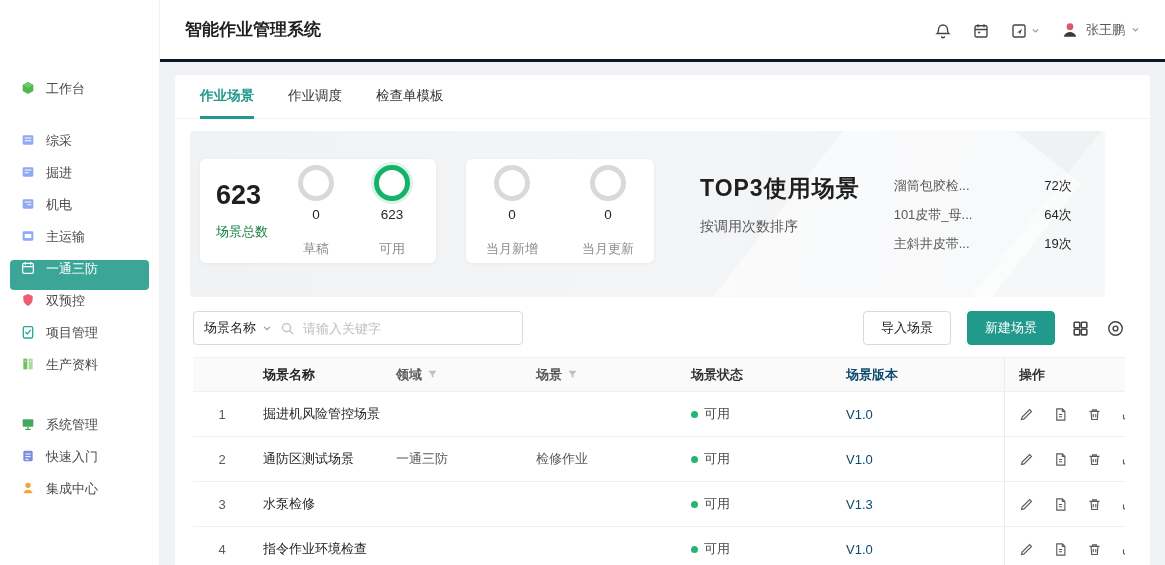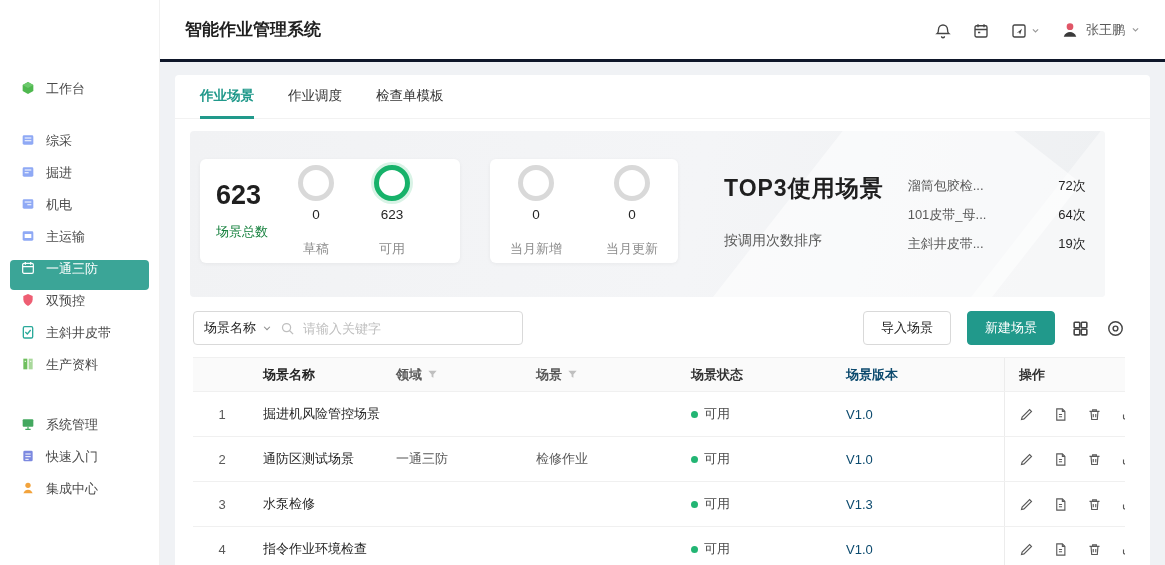--- a/index.html
+++ b/index.html
@@ -36,33 +36,33 @@
   
   .banner{position:relative;margin:12px 45px 0 15px;height:166px;border-radius:4px;overflow:hidden;
     background:linear-gradient(100deg,#f1f2f4 0%,#f4f5f7 55%,#eef0f2 100%)}
   .banner::before{content:"";position:absolute;right:130px;top:-60px;width:220px;height:420px;
     background:rgba(255,255,255,.55);transform:rotate(38deg)}
   .banner::after{content:"";position:absolute;right:-60px;top:-60px;width:160px;height:420px;
     background:rgba(255,255,255,.45);transform:rotate(38deg)}
   .banner-inner{position:relative;z-index:1;display:flex;align-items:flex-start;padding:28px 0 0 10px;gap:30px}
   .stat-card{background:#fff;border-radius:6px;box-shadow:0 1px 4px rgba(0,0,0,.05);height:104px;
     display:flex;align-items:center}
-  .card-total{width:260px;padding:0 16px;gap:20px}
+  .card-total{width:236px;padding:0 16px;gap:20px}
   .card-month{width:188px;padding:0 18px;justify-content:space-between}
   .big-num{font-size:27px;font-weight:bold;color:#1f1f1f;line-height:1.1}
   .big-label{color:#15803d;margin-top:12px}
   .ring-block{display:flex;flex-direction:column;align-items:center;width:56px}
   .ring{width:36px;height:36px;border-radius:50%;border:5px solid #d9d9d9;background:#fff}
   .ring.green{border-color:#17b26a;box-shadow:0 0 0 3px #d9f3e6}
   .ring-val{margin-top:6px;color:#262626;font-size:13.5px}
   .ring-label{margin-top:18px;color:#8c8c8c}
 
-  .top3{display:flex;gap:24px;padding-top:14px;margin-left:16px}
+  .top3{display:flex;gap:34px;padding-top:14px;margin-left:16px}
   .top3-title{font-size:23px;font-weight:bold;color:#1f1f1f;letter-spacing:1px}
-  .top3-sub{font-size:14px;color:#595959;margin-top:28px}
+  .top3-sub{font-size:14px;color:#595959;margin-top:14px}
   .top3-list{width:178px;padding-top:4px}
   .top3-item{display:flex;justify-content:space-between;margin-bottom:11px}
   .top3-name{color:#595959}
   .top3-count{color:#262626}
 
   
   .toolbar{display:flex;justify-content:space-between;align-items:center;margin:14px 25px 0 18px}
   .search-box{width:330px;height:34px;border:1px solid #d9d9d9;border-radius:4px;background:#fff;
     display:flex;align-items:center;padding:0 10px;gap:8px}
   .search-select{display:flex;align-items:center;gap:6px;cursor:pointer;color:#262626;flex-shrink:0}
@@ -165,21 +165,21 @@
       </span>
       <span>双预控</span>
     </div>
     <div class="side-item">
       <span class="sicon">
         <svg viewBox="0 0 24 24">
             <rect x="5" y="4" width="14" height="17" rx="2" fill="none" stroke="#2aa99a" stroke-width="2"></rect>
             <path d="M8 12l3 3 5-6" fill="none" stroke="#2aa99a" stroke-width="2"></path>
           </svg>
       </span>
-      <span>主斜井皮带</span>
+      <span>项目管理</span>
     </div>
     <div class="side-item">
       <span class="sicon">
         <svg viewBox="0 0 24 24">
             <path d="M5 4h6v16H5z" fill="#6fbf5e"></path>
             <path d="M13 4h6v16h-6z" fill="#a9d89b"></path>
             <path d="M7 8h2M15 8h2" stroke="#fff" stroke-width="1.4"></path>
           </svg>
       </span>
       <span>生产资料</span>

